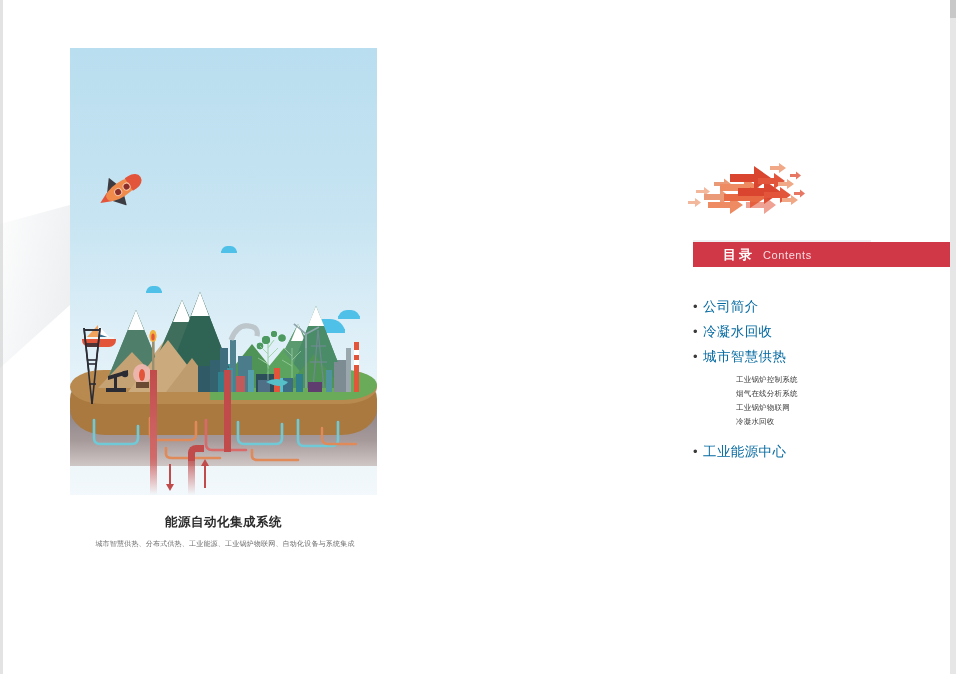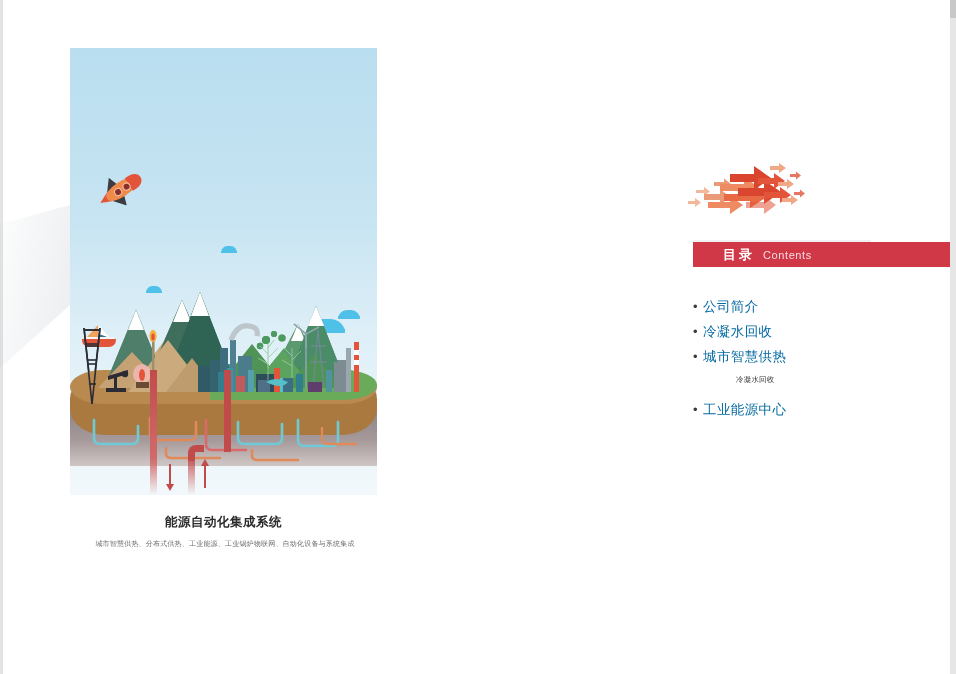--- a/index.html
+++ b/index.html
@@ -673,20 +673,23 @@
         <span class="toc-bullet">•</span>
         <span class="toc-main-label">冷凝水回收</span>
       </div>
 
       <div class="toc-main">
         <span class="toc-bullet">•</span>
         <span class="toc-main-label">城市智慧供热</span>
       </div>
 
       <div class="toc-subs">
+        <div class="toc-sub">工业锅炉控制系统</div>
+        <div class="toc-sub">烟气在线分析系统</div>
+        <div class="toc-sub">工业锅炉物联网</div>
         <div class="toc-sub">冷凝水回收</div>
       </div>
 
       <div class="toc-gap"></div>
 
       <div class="toc-main">
         <span class="toc-bullet">•</span>
         <span class="toc-main-label">工业能源中心</span>
       </div>
     </div>

